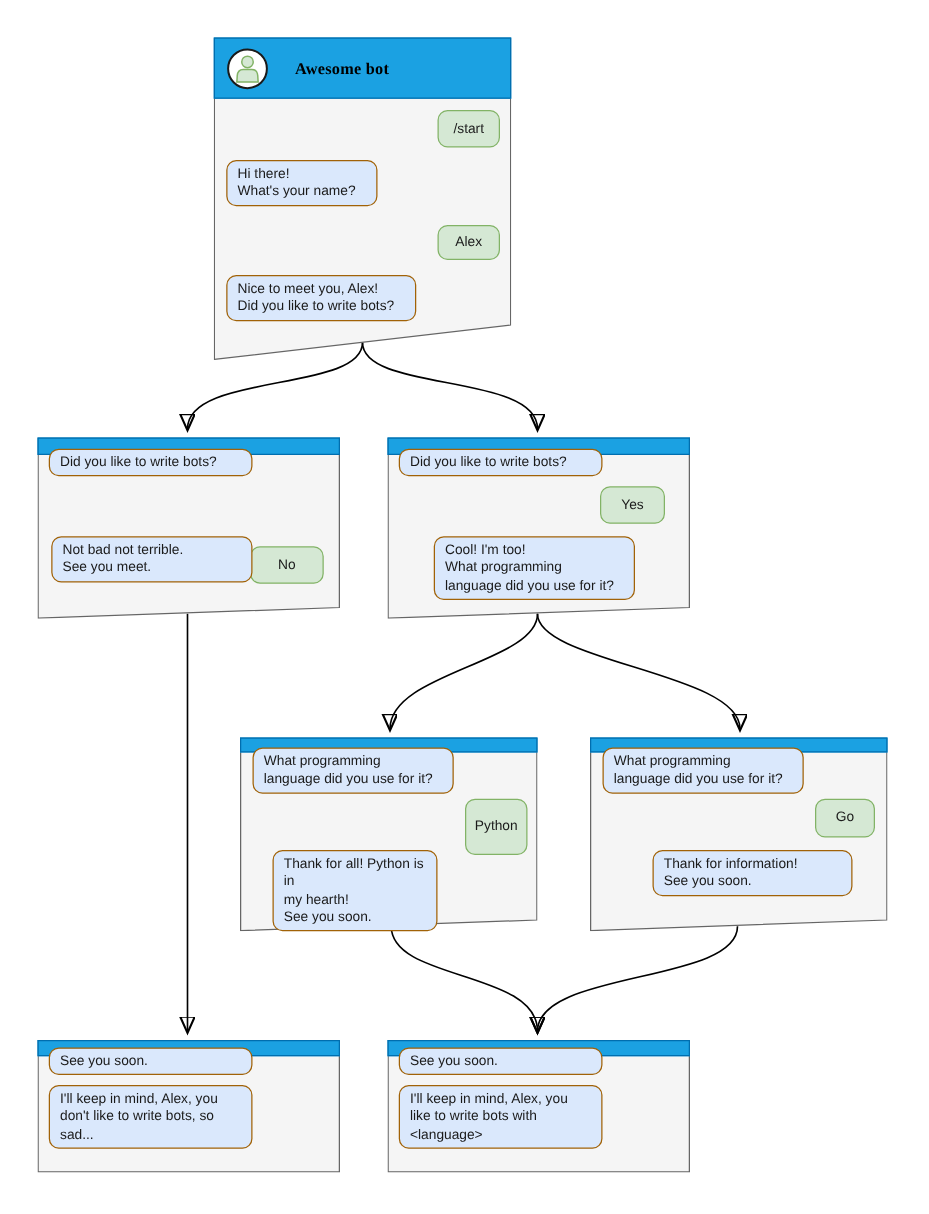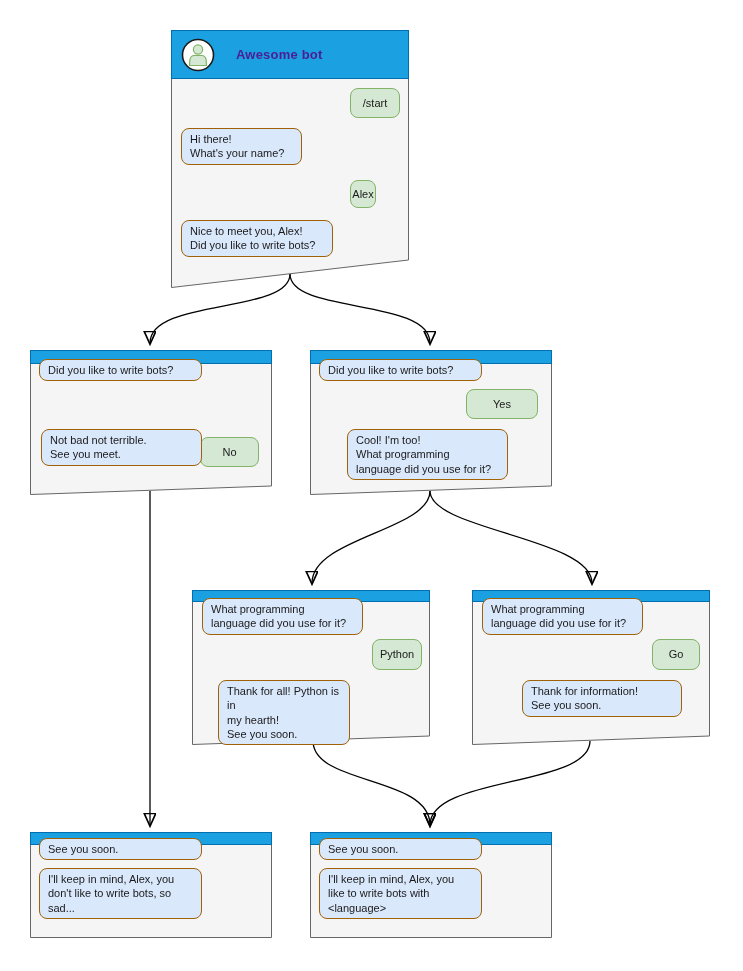--- a/index.html
+++ b/index.html
@@ -14,21 +14,21 @@
   .win-bg polygon{fill:#F5F5F5;stroke:#666666;stroke-width:1;}
   .win-header{
     position:absolute;left:0;top:0;right:0;
     background:#1BA1E2;border:1px solid #006EAF;box-sizing:border-box;
     display:flex;align-items:center;
   }
   .win-header.tall{height:49px;}
   .win-header.strip{height:14px;}
   .win-header.strip12{height:12px;}
   .avatar{display:inline-flex;margin-left:9px;}
-  .win-title{color:#4c1d95;font-weight:700;font-size:13px;margin-left:21px;letter-spacing:.2px;}
+  .win-title{color:#000000;font-weight:700;font-size:13px;margin-left:21px;letter-spacing:.2px;font-family:Liberation Serif, serif;}
   .bubble{
     position:absolute;box-sizing:border-box;border-radius:8px;
     font-size:11px;line-height:1.3;white-space:pre-line;
     padding:3px 8px;
   }
   .bubble.bot{background:#DAE8FC;border:1px solid #a16207;}
   .bubble.user{
     background:#D5E8D4;border:1px solid #82B366;
     display:flex;align-items:center;justify-content:center;white-space:nowrap;
   }
@@ -63,21 +63,21 @@
           <circle cx="17" cy="17" r="15.5" fill="#ffffff" stroke="#1a1a1a" stroke-width="1.6"></circle>
           <circle cx="17" cy="11.5" r="4.6" fill="#D5E8D4" stroke="#82B366" stroke-width="1.2"></circle>
           <path d="M8.5,27.5 L8.8,22.5 Q9.2,17.5 13.5,17.5 L20.5,17.5 Q24.8,17.5 25.2,22.5 L25.5,27.5 Z" fill="#D5E8D4" stroke="#82B366" stroke-width="1.2"></path>
         </svg>
       </span>
       <span class="win-title">Awesome bot</span>
     </div>
     <div class="bubble user" style="left:179px;top:58px;width:50px;height:30px;">/start</div>
     <div class="bubble bot" style="left:10px;top:98px;width:121px;">Hi there!
 What's your name?</div>
-    <div class="bubble user" style="left:179px;top:150px;width:26px;height:28px;">Alex</div>
+    <div class="bubble user" style="left:179px;top:150px;width:50px;height:28px;">Alex</div>
     <div class="bubble bot" style="left:10px;top:190px;width:152px;">Nice to meet you, Alex!
 Did you like to write bots?</div>
   </div>
 
   <div class="window" style="left:30px;top:350px;width:242px;height:145px;">
     <svg class="win-bg" width="242" height="145" viewBox="0 0 242 145">
       <polygon points="0.5,0.5 241.5,0.5 241.5,136 0.5,144.5"></polygon>
     </svg>
     <div class="win-header strip"></div>
     <div class="bubble bot" style="left:9px;top:9px;width:163px;">Did you like to write bots?</div>
@@ -85,34 +85,34 @@
     <div class="bubble bot" style="left:11px;top:79px;width:161px;">Not bad not terrible.
 See you meet.</div>
   </div>
 
   <div class="window" style="left:310px;top:350px;width:242px;height:145px;">
     <svg class="win-bg" width="242" height="145" viewBox="0 0 242 145">
       <polygon points="0.5,0.5 241.5,0.5 241.5,136 0.5,144.5"></polygon>
     </svg>
     <div class="win-header strip"></div>
     <div class="bubble bot" style="left:9px;top:9px;width:163px;">Did you like to write bots?</div>
-    <div class="bubble user" style="left:156px;top:39px;width:72px;height:30px;">Yes</div>
+    <div class="bubble user" style="left:170px;top:39px;width:52px;height:30px;">Yes</div>
     <div class="bubble bot" style="left:9px;top:79px;width:161px;margin-left:28px;">Cool! I'm too!
 What programming
 language did you use for it?</div>
   </div>
 
   <div class="window" style="left:192px;top:590px;width:238px;height:155px;">
     <svg class="win-bg" width="238" height="155" viewBox="0 0 238 155">
       <polygon points="0.5,0.5 237.5,0.5 237.5,146 0.5,154.5"></polygon>
     </svg>
     <div class="win-header strip12"></div>
     <div class="bubble bot" style="left:10px;top:8px;width:161px;">What programming
 language did you use for it?</div>
-    <div class="bubble user" style="left:180px;top:49px;width:50px;height:31px;">Python</div>
+    <div class="bubble user" style="left:180px;top:49px;width:50px;height:45px;">Python</div>
     <div class="bubble bot" style="left:26px;top:90px;width:132px;">Thank for all! Python is in
 my hearth!
 See you soon.</div>
   </div>
 
   <div class="window" style="left:472px;top:590px;width:238px;height:155px;">
     <svg class="win-bg" width="238" height="155" viewBox="0 0 238 155">
       <polygon points="0.5,0.5 237.5,0.5 237.5,146 0.5,154.5"></polygon>
     </svg>
     <div class="win-header strip12"></div>

